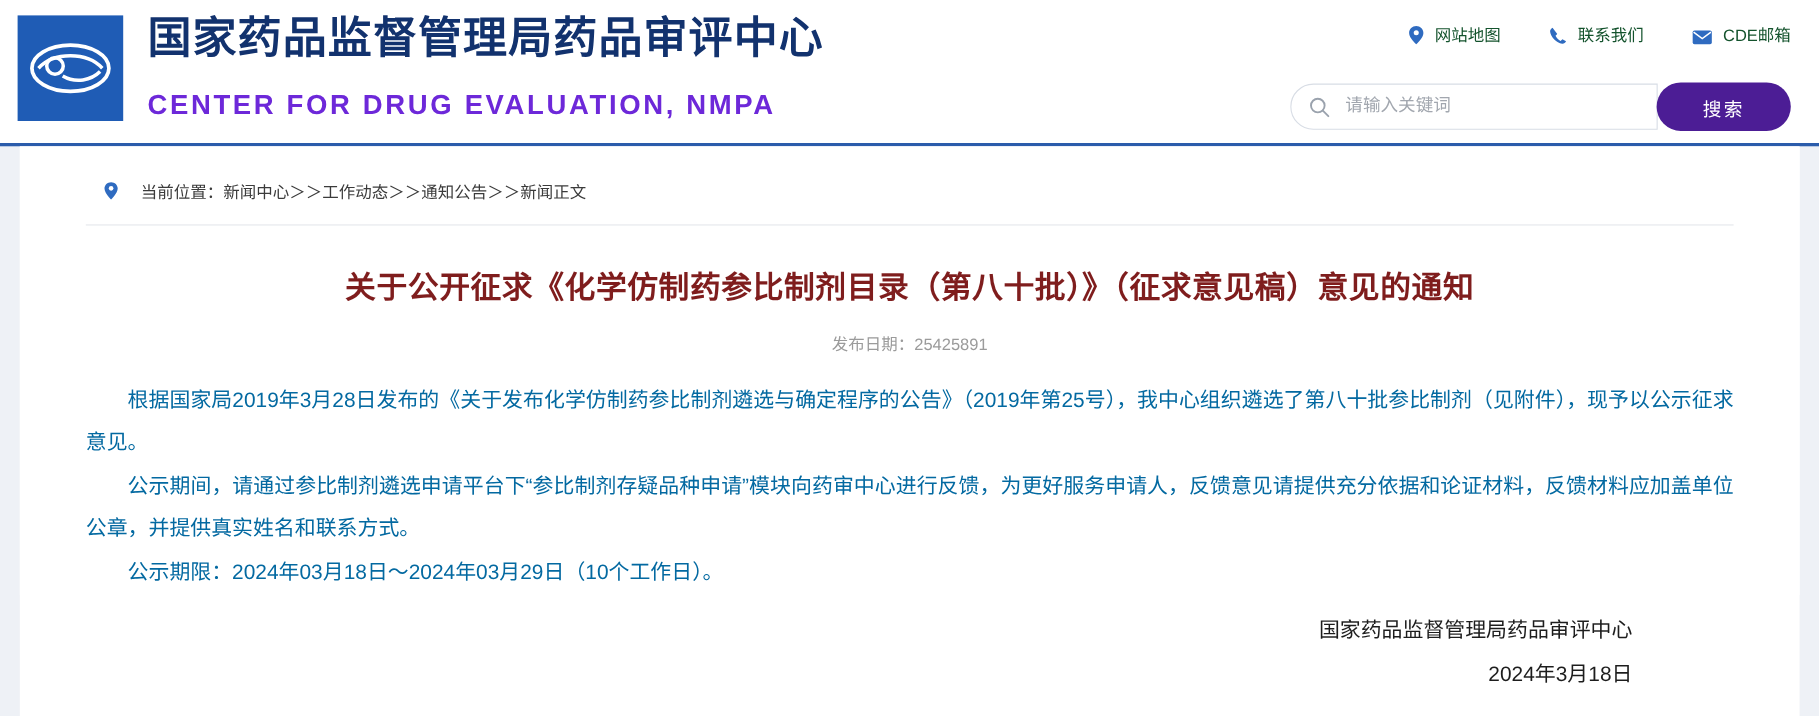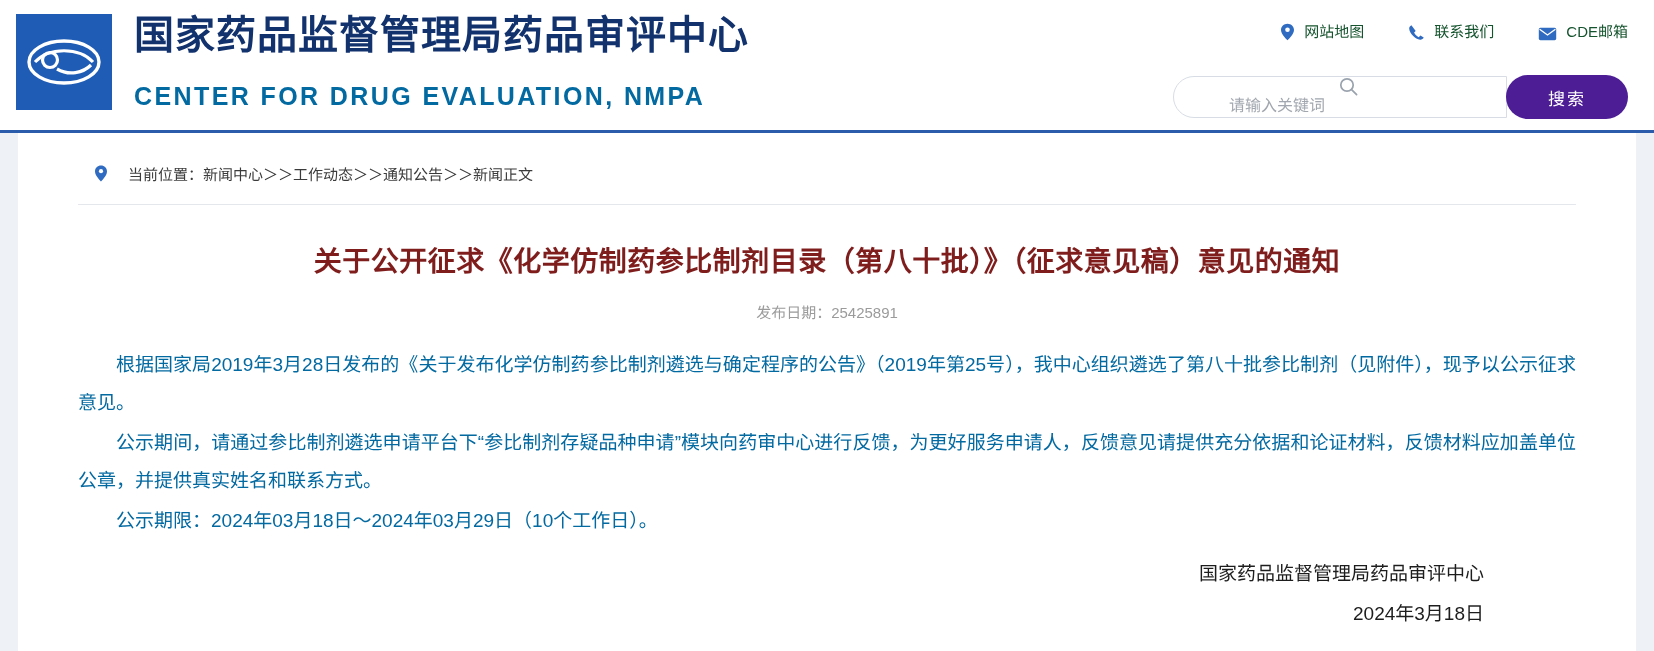--- a/index.html
+++ b/index.html
@@ -66,21 +66,21 @@
     font-size: 40px;
     font-weight: bold;
     color: #12326e;
     letter-spacing: 1px;
     white-space: nowrap;
   }
   .logo-en {
     margin-top: 27px;
     font-size: 25px;
     font-weight: bold;
-    color: #0369a1;
+    color: #6d28d9;
     letter-spacing: 2.4px;
     white-space: nowrap;
   }
 
   
   .quick-links {
     position: absolute;
     right: 26px;
     top: 20px;
     display: flex;
@@ -109,21 +109,20 @@
   .search-box {
     width: 334px;
     height: 42px;
     border: 1px solid #d8dde5;
     border-radius: 21px 0 0 21px;
     background: #fff;
     display: flex;
     align-items: center;
     padding-left: 16px;
     box-sizing: border-box;
-    flex-direction: column;
   }
   .search-box .mag { flex: none; color: #9aa2ad; display: flex; }
   .search-input {
     border: none;
     outline: none;
     font-size: 16px;
     color: #8b8f96;
     margin-left: 12px;
     width: 250px;
     background: transparent;

